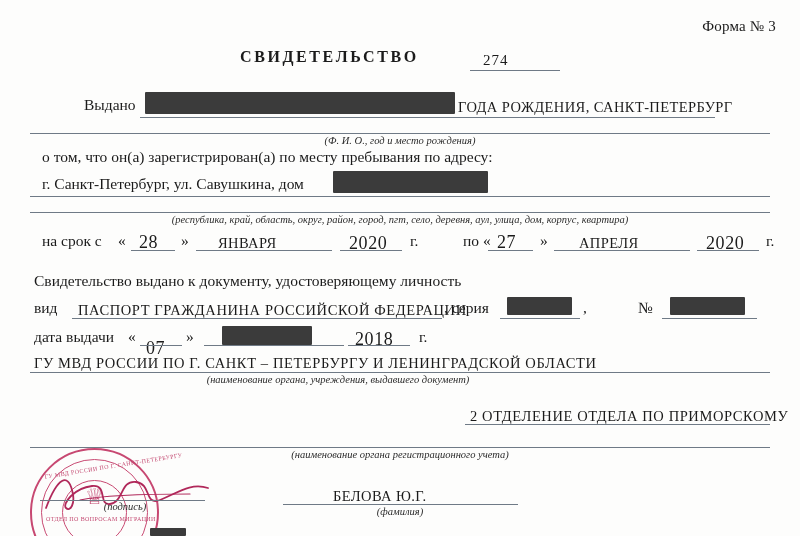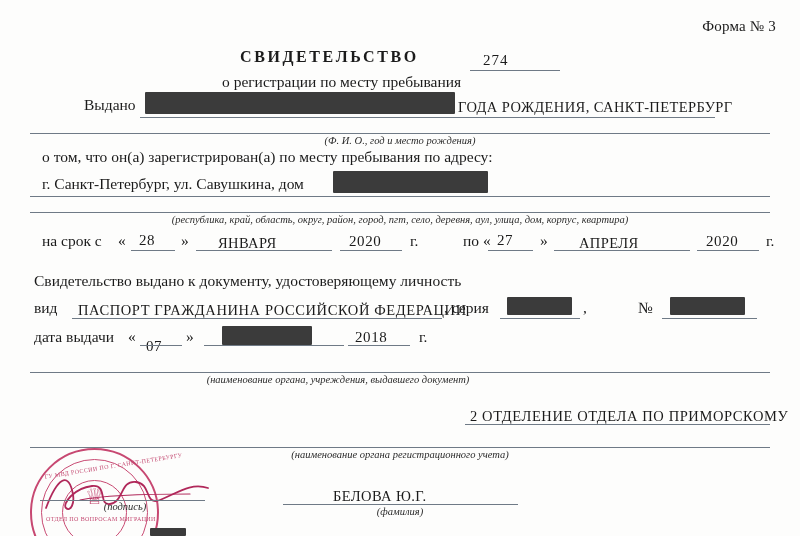--- a/index.html
+++ b/index.html
@@ -54,21 +54,21 @@
     letter-spacing: 1px;
   }
   .body-txt {
     font-size: 15.5px;
   }
   .caps {
     font-size: 14.5px;
     letter-spacing: 0.4px;
   }
   .mono-date {
-    font-size: 15px;
+    font-size: 18px;
     letter-spacing: 0.6px;
   }
   .small-spaced {
     font-size: 14.5px;
     letter-spacing: 0.6px;
   }
 
   
   #stamp {
     position: absolute;
@@ -125,21 +125,20 @@
 <body>
 
 <div id="page">
 
   <div class="txt form-no" style="right:24px; top:18px;">Форма № 3</div>
 
   <div class="txt title-main" style="left:240px; top:48px;">СВИДЕТЕЛЬСТВО</div>
   <div class="txt number-val" style="left:483px; top:52px;">274</div>
   <div class="line" style="left:470px; top:70px; width:90px;"></div>
 
-  <div class="txt title-sub" style="left:222px; top:73px;">о регистрации по месту пребывания</div>
 
   <div class="txt body-txt" style="left:84px; top:96px;">Выдано</div>
   <div class="redact" style="left:145px; top:92px; width:310px; height:22px;"></div>
   <div class="txt caps" style="left:458px; top:99px;">ГОДА РОЖДЕНИЯ, САНКТ-ПЕТЕРБУРГ</div>
   <div class="line" style="left:140px; top:117px; width:575px;"></div>
 
   <div class="line" style="left:30px; top:133px; width:740px;"></div>
   <div class="caption" style="left:0; top:135px; width:800px;">(Ф. И. О., год и место рождения)</div>
 
   <div class="txt body-txt" style="left:42px; top:148px;">о том, что он(а) зарегистрирован(а) по месту пребывания по адресу:</div>
@@ -188,20 +187,21 @@
   <div class="txt body-txt" style="left:128px; top:328px;">«</div>
   <div class="txt mono-date" style="left:146px; top:338px;">07</div>
   <div class="line" style="left:140px; top:345px; width:42px;"></div>
   <div class="txt body-txt" style="left:186px; top:328px;">»</div>
   <div class="redact" style="left:222px; top:326px; width:90px; height:19px;"></div>
   <div class="line" style="left:204px; top:345px; width:140px;"></div>
   <div class="txt mono-date" style="left:355px; top:329px;">2018</div>
   <div class="line" style="left:348px; top:345px; width:62px;"></div>
   <div class="txt body-txt" style="left:419px; top:328px;">г.</div>
 
+  <div class="txt small-spaced" style="left:34px; top:355px;">ГУ  МВД  РОССИИ  ПО  Г. САНКТ – ПЕТЕРБУРГУ  И  ЛЕНИНГРАДСКОЙ ОБЛАСТИ</div>
   <div class="line" style="left:30px; top:372px; width:740px;"></div>
   <div class="caption" style="left:0; top:374px; width:676px;">(наименование органа, учреждения, выдавшего документ)</div>
 
   <div class="txt small-spaced" style="left:470px; top:408px;">2 ОТДЕЛЕНИЕ ОТДЕЛА  ПО ПРИМОРСКОМУ</div>
   <div class="line" style="left:465px; top:424px; width:305px;"></div>
   <div class="line" style="left:30px; top:447px; width:740px;"></div>
   <div class="caption" style="left:0; top:449px; width:800px;">(наименование органа регистрационного учета)</div>
 
   <div id="stamp">
     <div class="stamp-emblem">♕</div>

